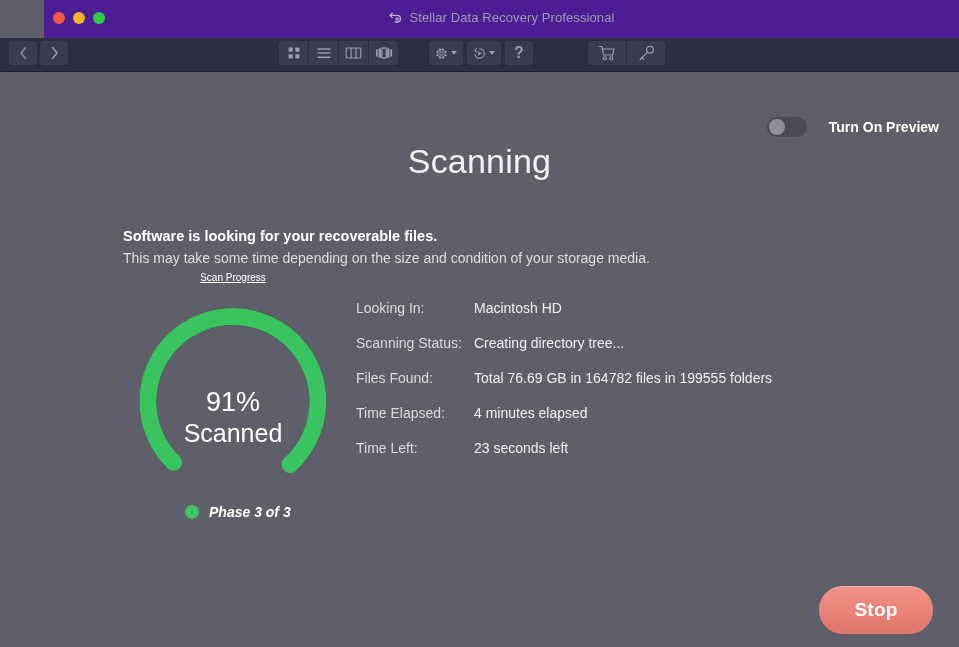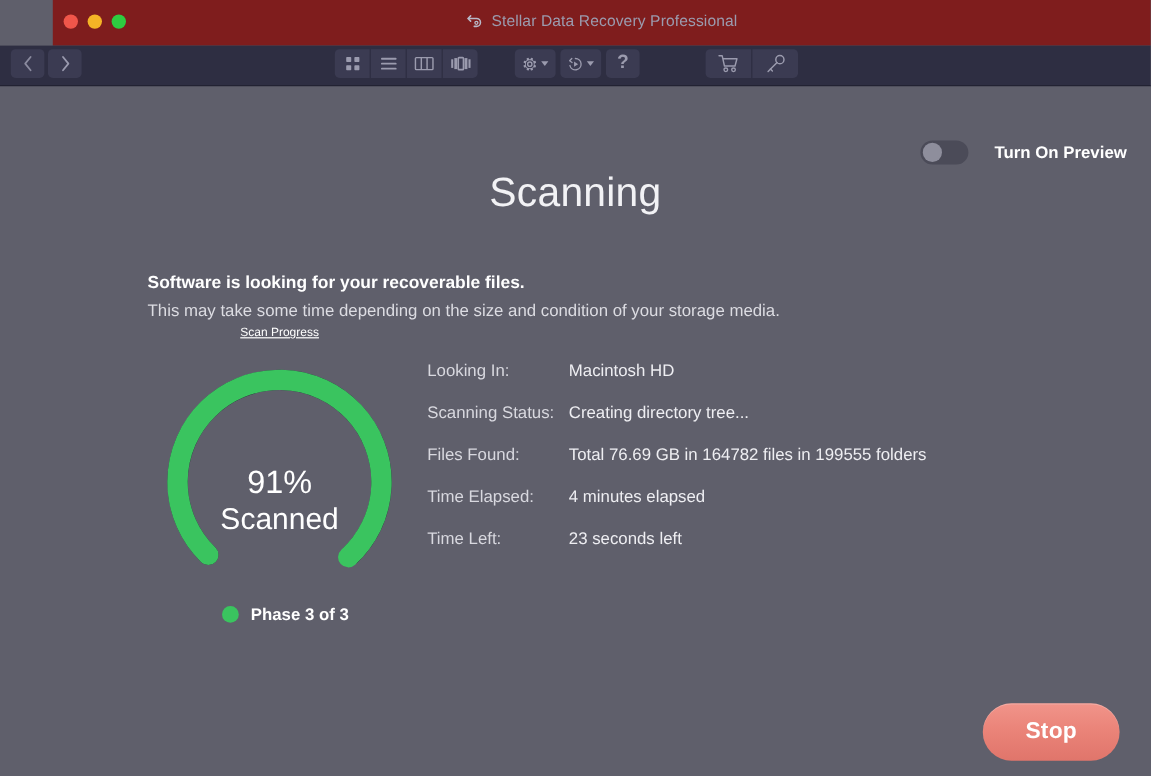--- a/index.html
+++ b/index.html
@@ -19,21 +19,21 @@
     height: 647px;
     background: #5f5f6b;
     display: flex;
     flex-direction: column;
   }
 
   
   .titlebar {
     position: relative;
     height: 38px;
-    background: #7f1d1d;
+    background: #4c1d95;
     flex: 0 0 auto;
     margin-left: 44px;
   }
 
   .traffic-lights {
     position: absolute;
     left: 9px;
     top: 12px;
     display: flex;
     gap: 8px;
@@ -251,20 +251,21 @@
     font-weight: 400;
   }
 
   .phase {
     position: absolute;
     left: 185px;
     top: 432px;
     display: flex;
     align-items: center;
     gap: 10px;
+    font-style: italic;
   }
   .phase-dot {
     width: 14px; height: 14px;
     border-radius: 50%;
     background: #3ac45f;
     flex: 0 0 auto;
   }
   .phase-label {
     font-size: 14px;
     color: #ffffff;

